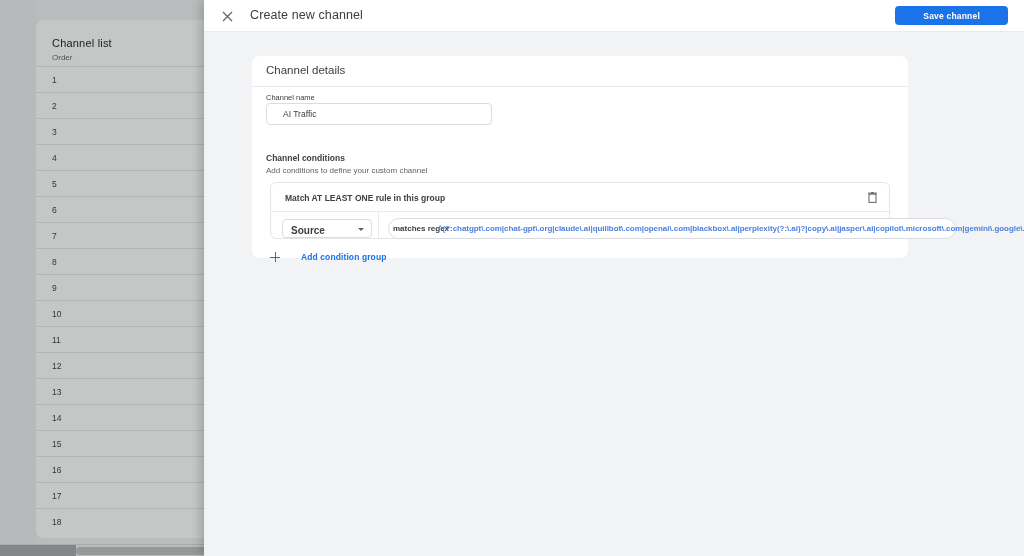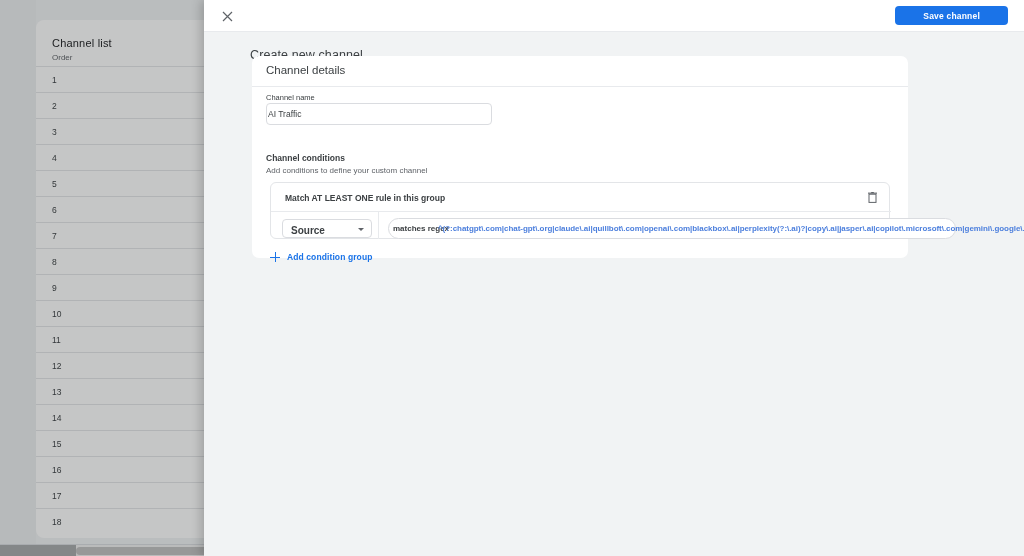--- a/index.html
+++ b/index.html
@@ -94,21 +94,20 @@
     position: absolute; left: 13px; top: 6px;
     width: 20px; height: 20px;
     display: flex; align-items: center; justify-content: center;
     cursor: pointer; border-radius: 50%;
   }
   #close-btn svg { display: block; }
   #modal-title {
     position: absolute; left: 46px; top: 8px;
     font-size: 12.5px; color: #3c4043;
     letter-spacing: .1px;
-    margin-top: 40px;
   }
   #save-btn {
     position: absolute; right: 16px; top: 6px;
     height: 19px;
     padding: 0 28px;
     background: #1a73e8;
     color: #ffffff;
     border: none; border-radius: 4px;
     font-family: "Liberation Sans", sans-serif;
     font-size: 8.5px; font-weight: bold;
@@ -136,21 +135,21 @@
   #channel-name-label {
     position: absolute; left: 14px; top: 37px;
     font-size: 7.5px; color: #3c4043;
   }
   #channel-name-input {
     position: absolute; left: 14px; top: 47px;
     width: 226px; height: 22px;
     border: 1px solid #dadce0;
     border-radius: 4px;
     background: #ffffff;
-    padding: 0 1px;
+    padding: 0 16px;
     font-family: "Liberation Sans", sans-serif;
     font-size: 8.5px; color: #3c4043;
     outline: none;
   }
 
   #conditions-title {
     position: absolute; left: 14px; top: 97px;
     font-size: 8.5px; font-weight: bold; color: #3c4043;
   }
   #conditions-sub {
@@ -228,21 +227,21 @@
     font-size: 8px;
     color: #4c7fdd;
     white-space: nowrap;
     overflow: visible;
     letter-spacing: -0.05px;
   }
 
   
   #add-condition-group {
     position: absolute; left: 18px; top: 196px;
-    display: flex; align-items: center; gap: 7px;
+    display: flex; align-items: center; gap: 21px;
     cursor: pointer;
   }
   #add-plus-icon {
     width: 10px; height: 10px;
     position: relative;
   }
   #add-plus-icon::before, #add-plus-icon::after {
     content: ""; position: absolute; background: #1a73e8;
   }
   #add-plus-icon::before { left: 0; top: 4.5px; width: 10px; height: 1.3px; }

